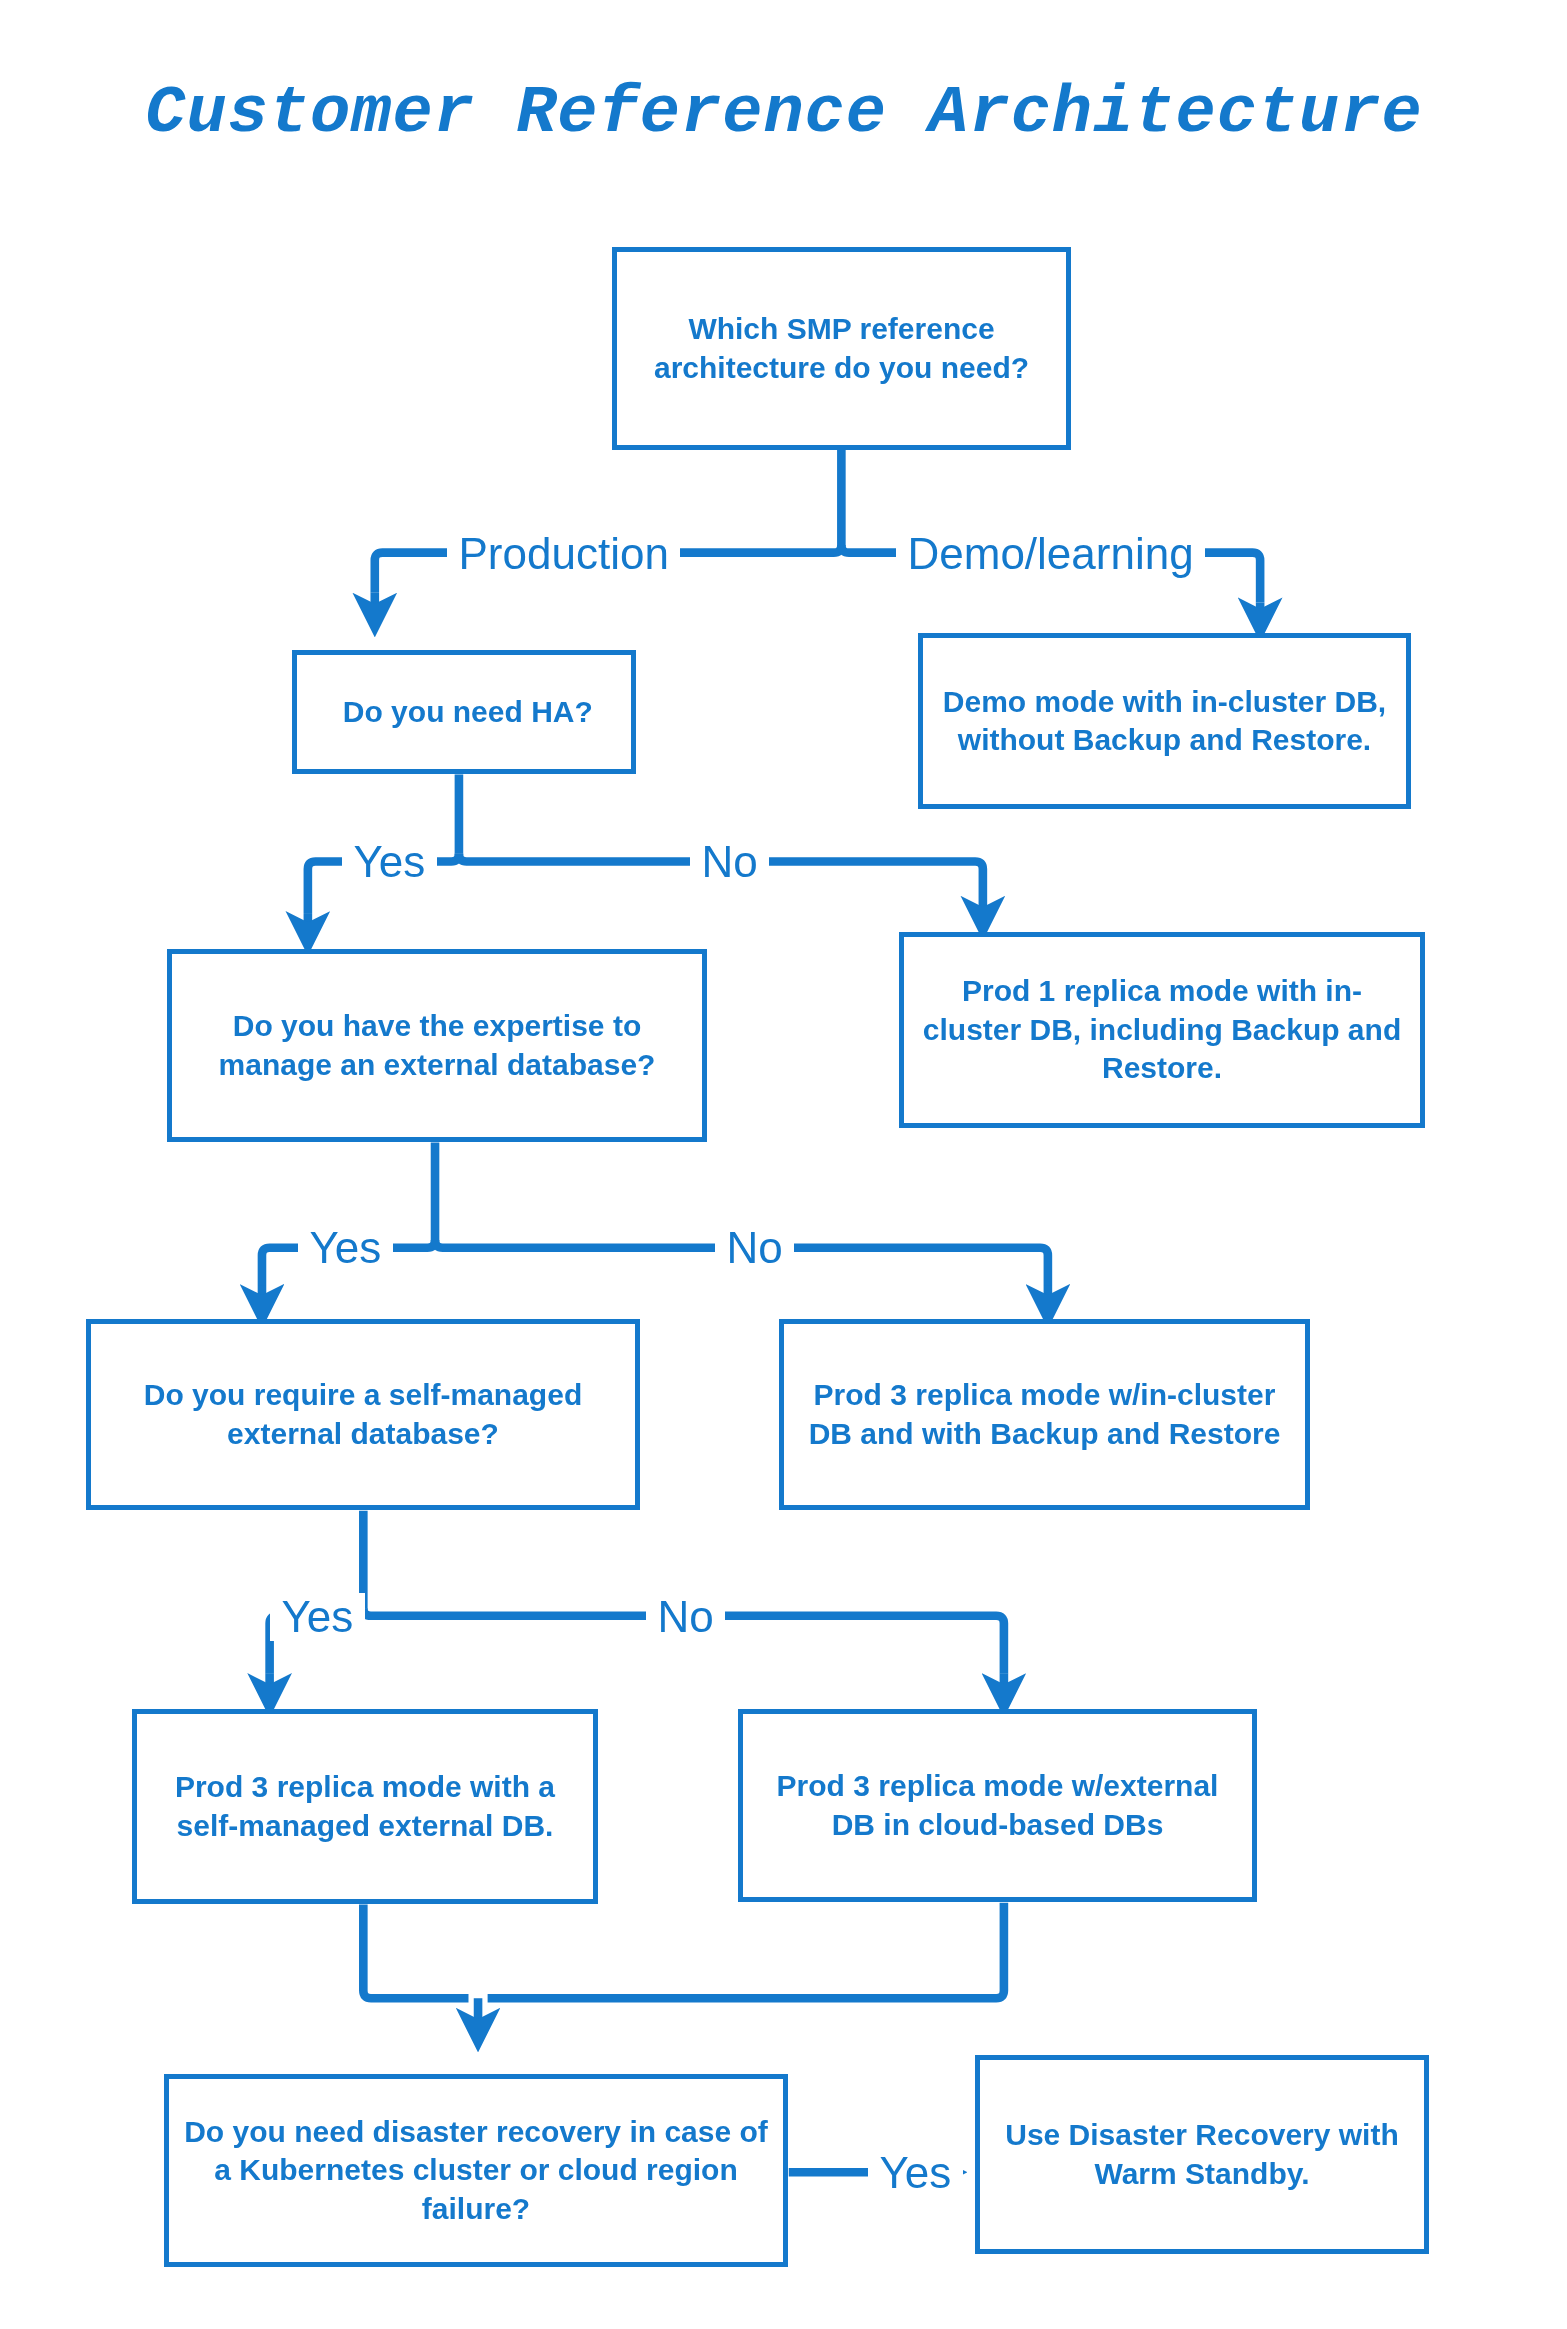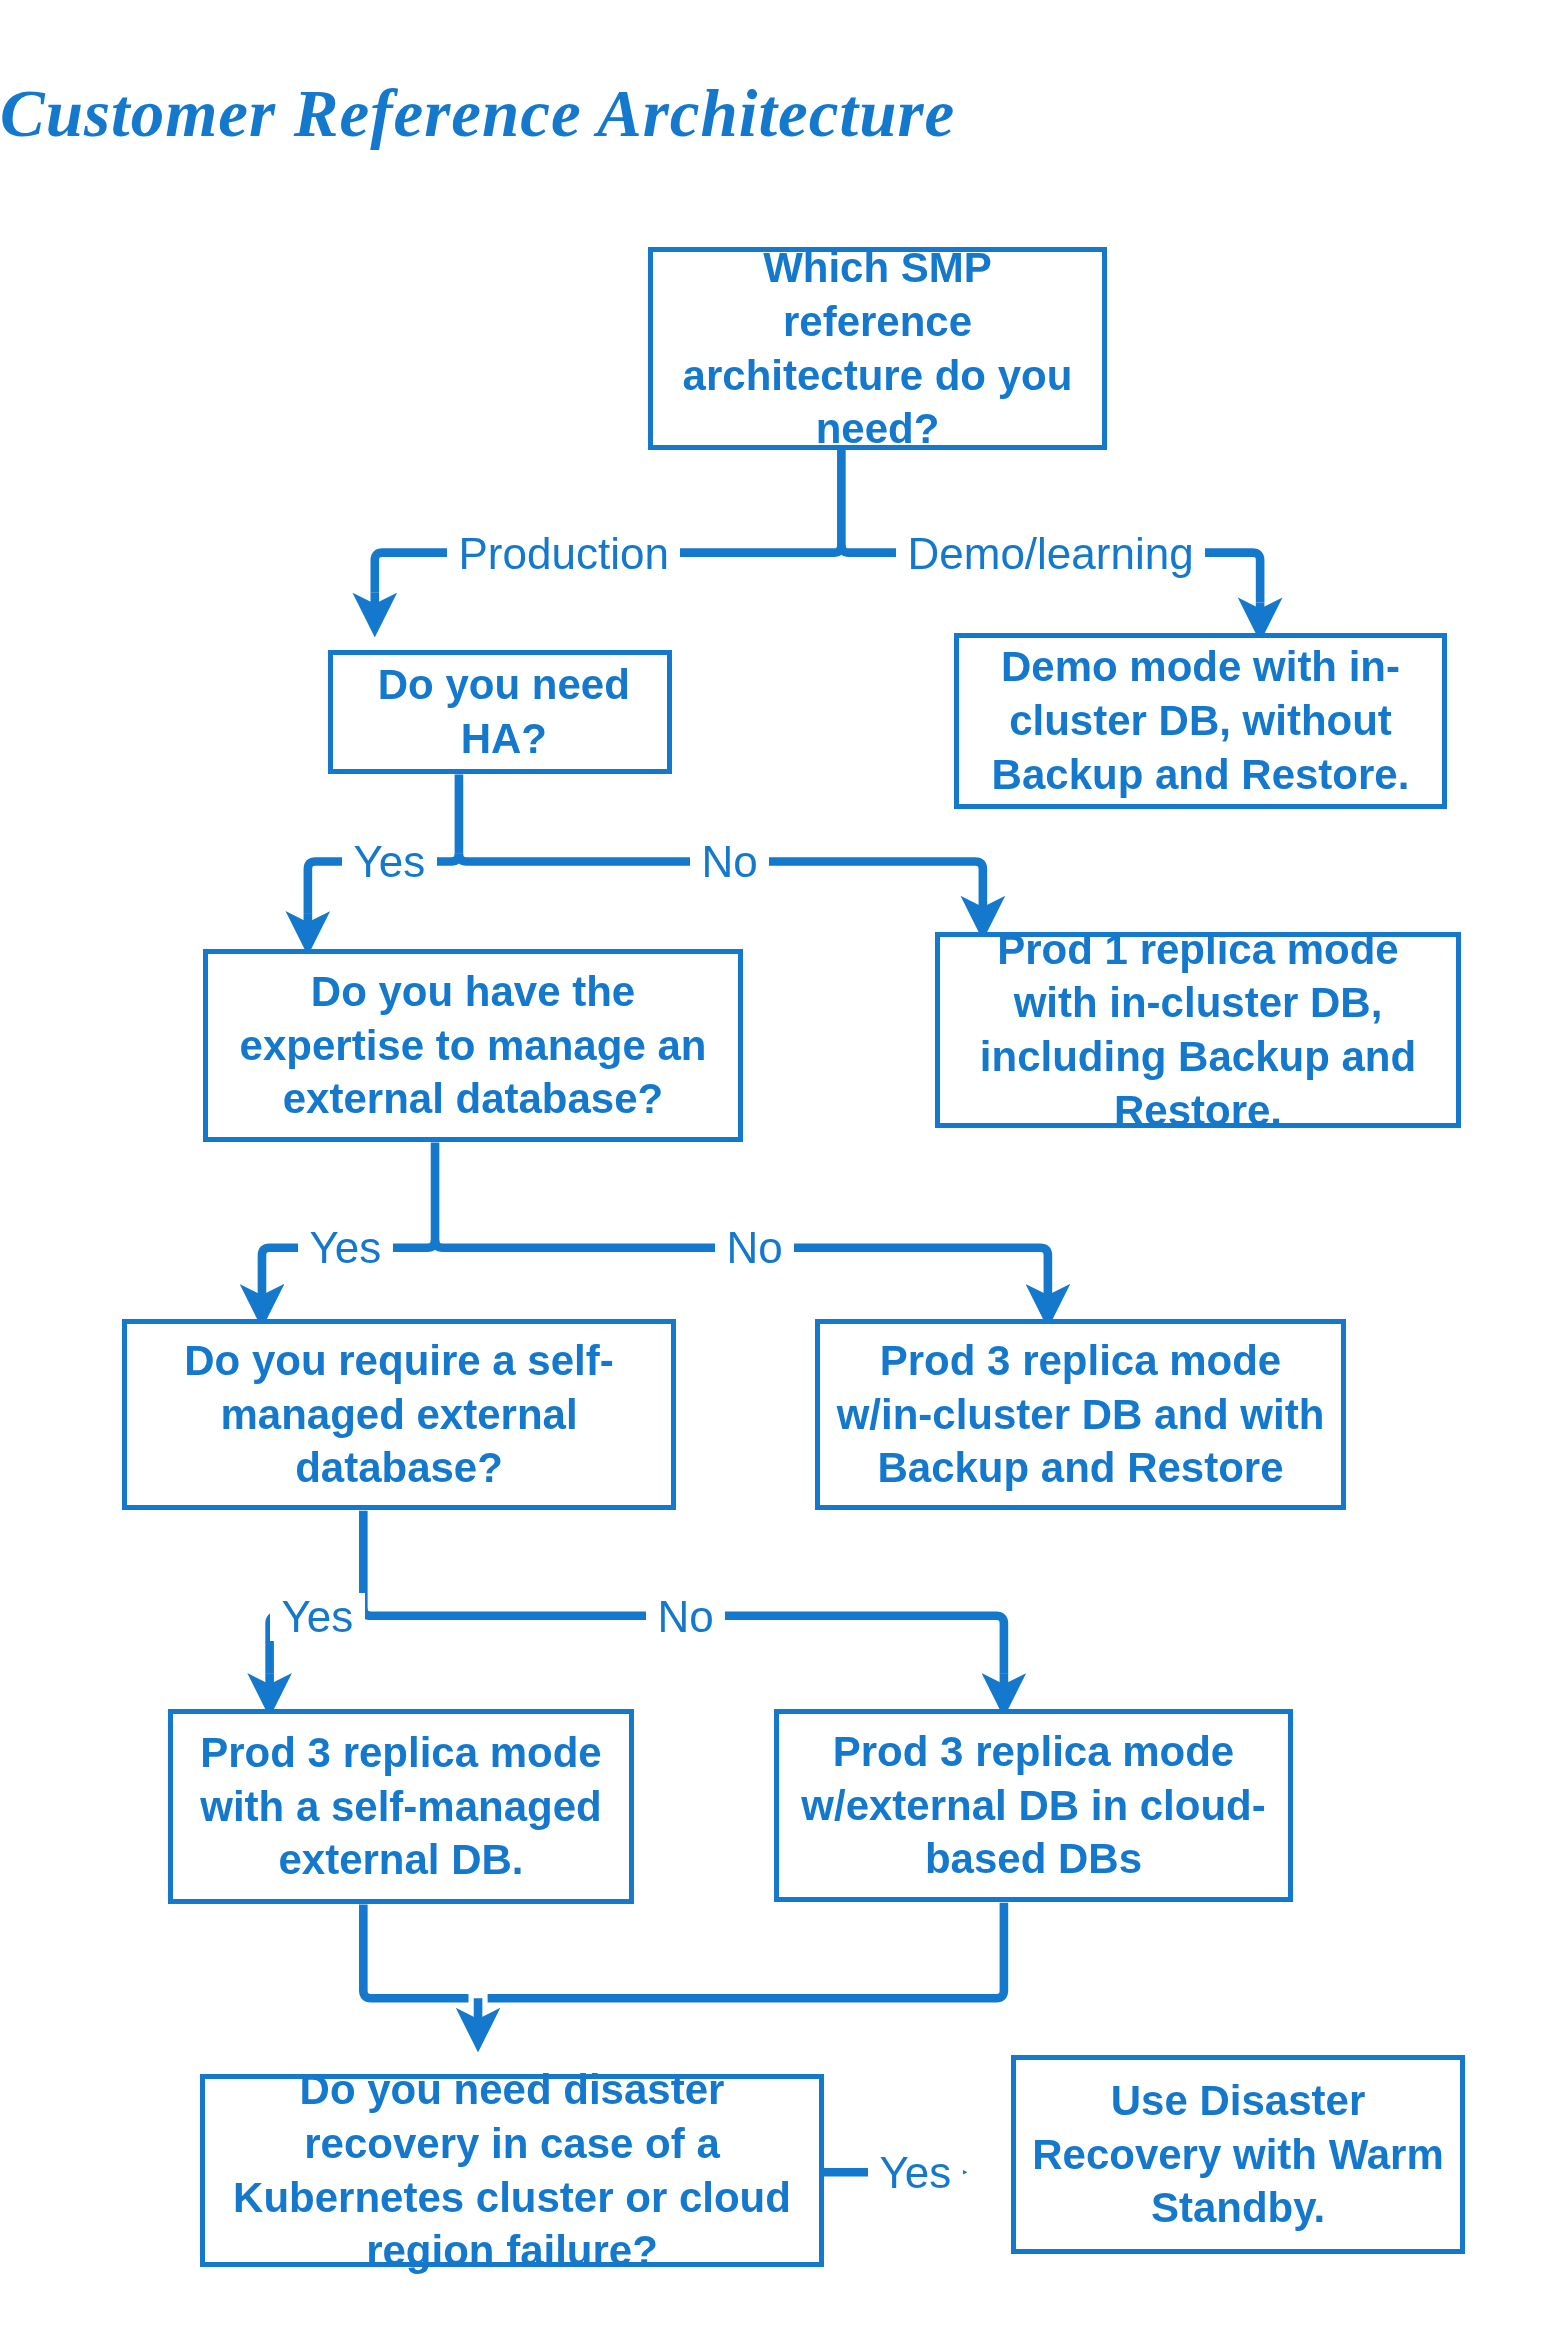--- a/index.html
+++ b/index.html
@@ -13,21 +13,22 @@
     height: 2330px;
     background: #ffffff;
     overflow: hidden;
     font-family: "Liberation Sans", sans-serif;
   }
   #title {
     position: absolute;
     left: 0;
     top: 75px;
     width: 1568px;
-    font-family: Liberation Serif, serif;
+    text-align: center;
+    font-family: Liberation Mono, monospace;
     font-style: italic;
     font-weight: bold;
     font-size: 67px;
     letter-spacing: 1px;
     color: #1479CC;
     white-space: nowrap;
   }
   svg#wires {
     position: absolute;
     left: 0;
@@ -37,29 +38,28 @@
     pointer-events: none;
   }
   .node {
     position: absolute;
     box-sizing: border-box;
     border: 5.7px solid #1479CC;
     background: #ffffff;
     color: #1479CC;
     font-family: "Liberation Sans", sans-serif;
     font-weight: bold;
-    font-size: 42px;
+    font-size: 30px;
     line-height: 1.28;
     text-align: center;
     display: flex;
     align-items: center;
     justify-content: center;
     padding: 3.8px 13.4px;
     z-index: 3;
-    margin-left: 36px;
   }
   .edge-label {
     position: absolute;
     background: #ffffff;
     color: #1479CC;
     font-family: "Liberation Sans", sans-serif;
     font-weight: normal;
     font-size: 44px;
     line-height: 1;
     white-space: nowrap;

